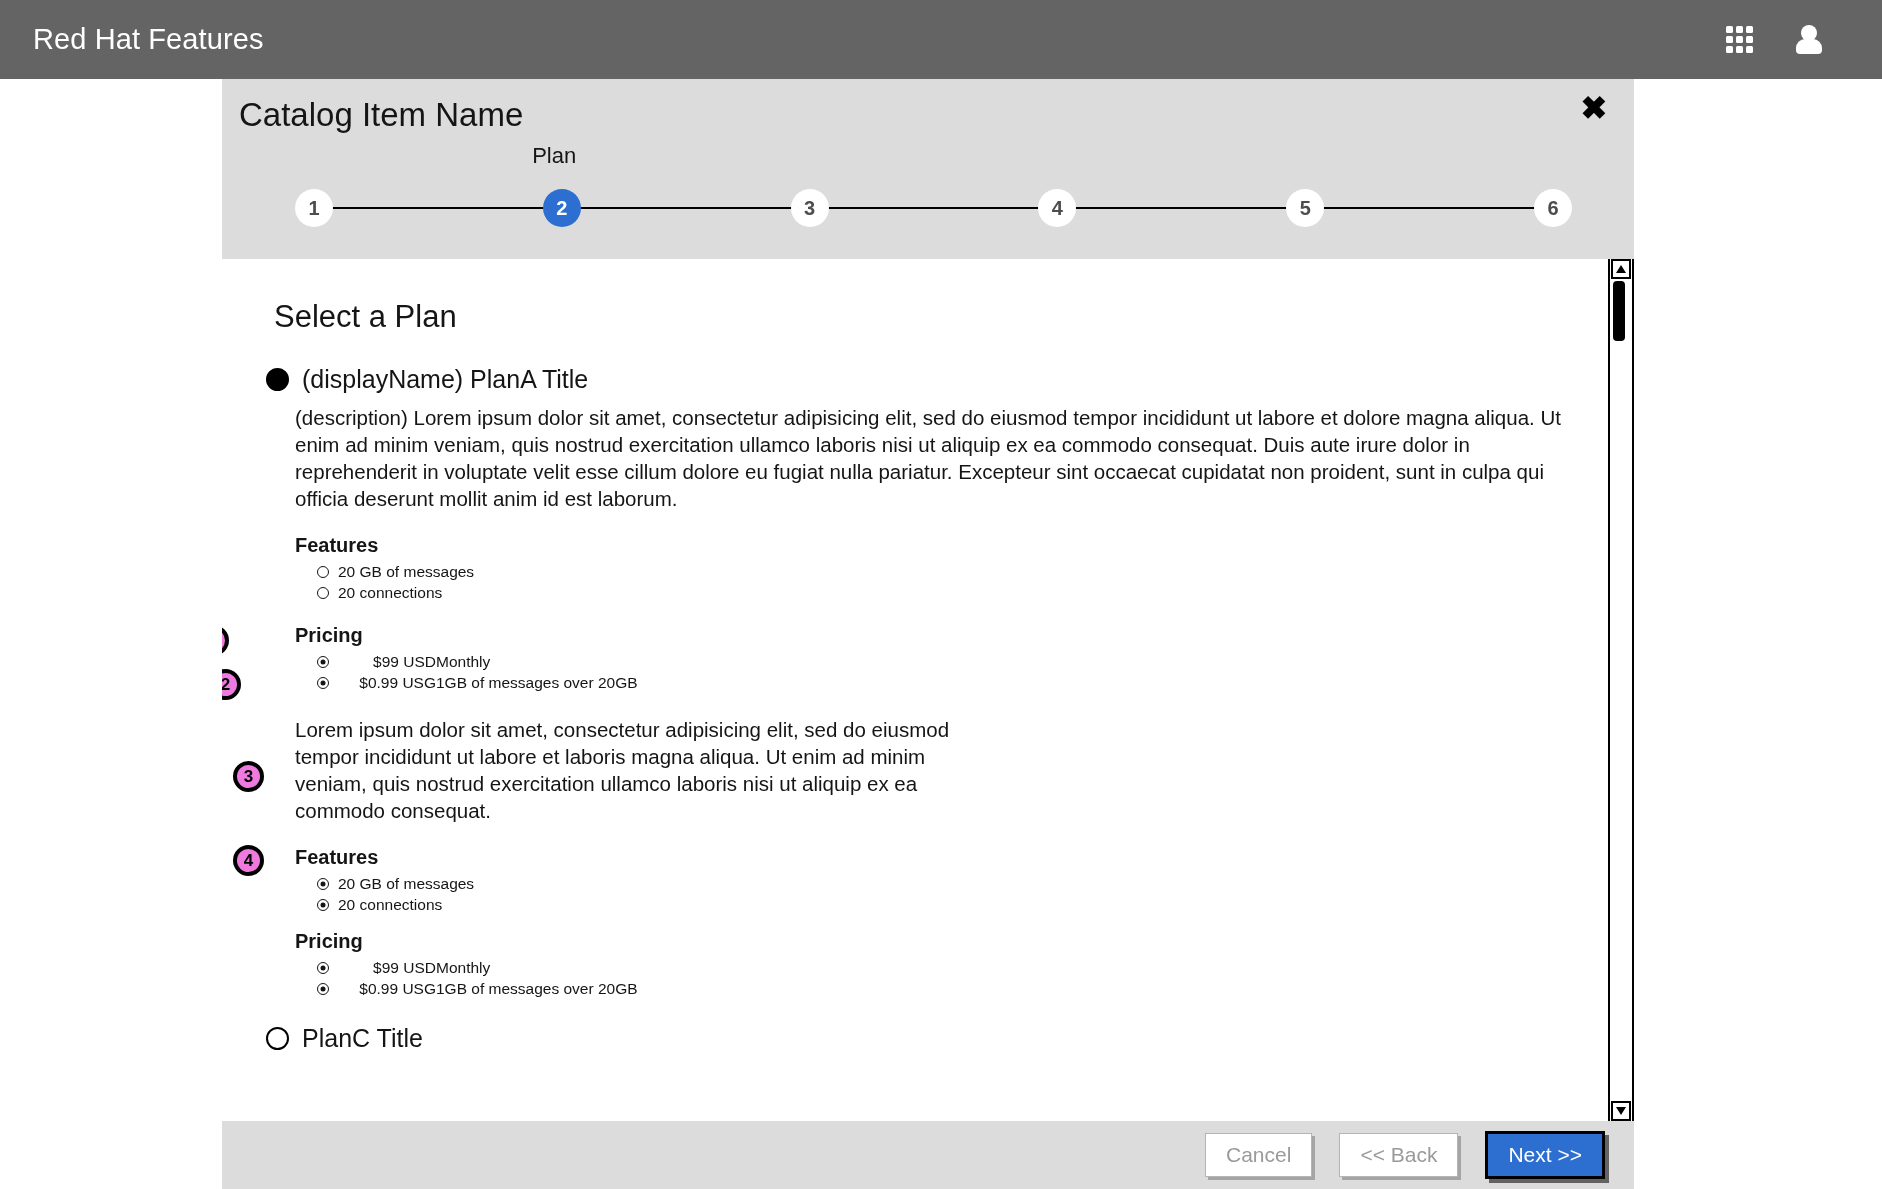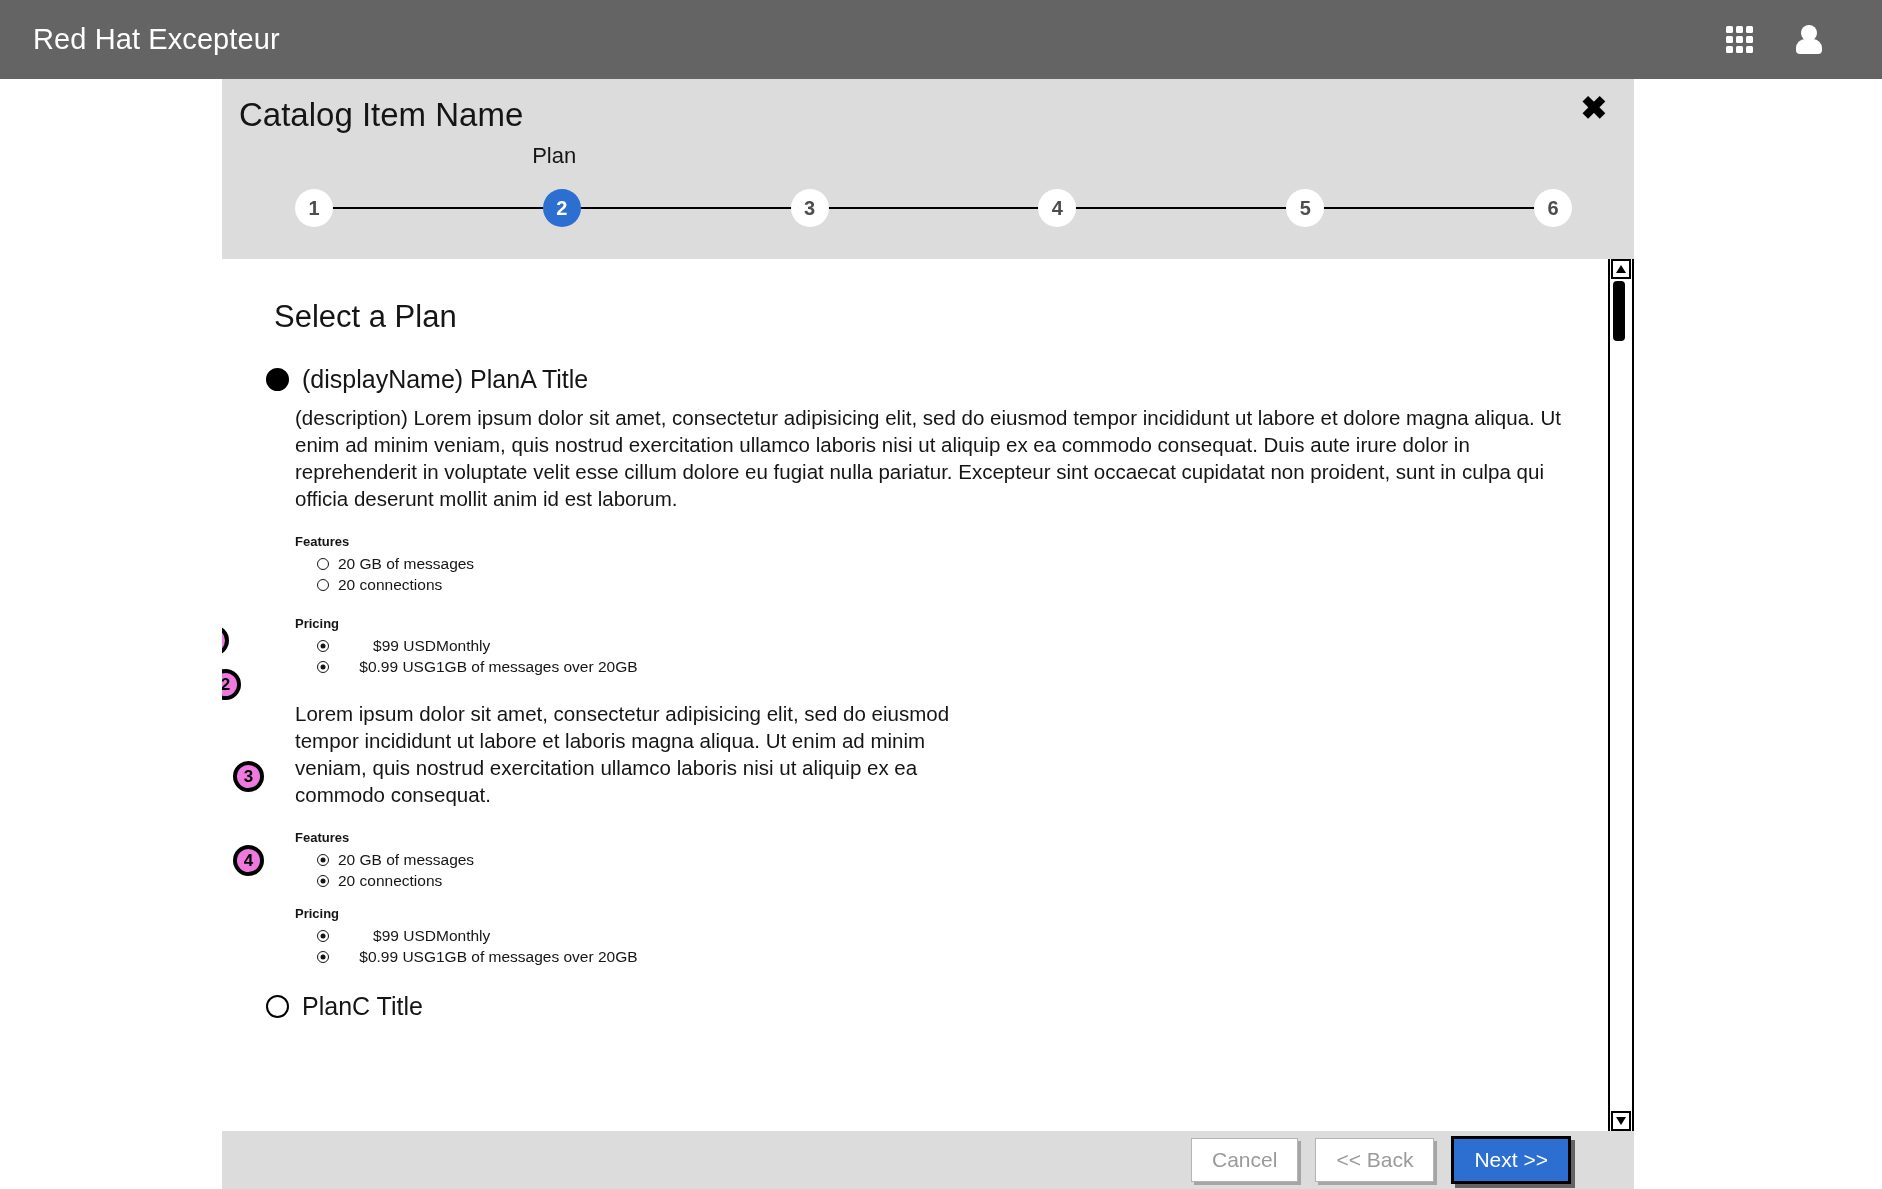--- a/index.html
+++ b/index.html
@@ -229,21 +229,21 @@
     line-height: 1.32;
     color: #151515;
   }
   .plan-desc.narrow { max-width: 680px; }
 
   .subsection {
     margin-left: 56px;
     margin-top: 22px;
   }
   .subsection-title {
-    font-size: 13px;
+    font-size: 20px;
     font-weight: bold;
     color: #151515;
     margin-bottom: 6px;
   }
   .bullet-row {
     display: flex;
     align-items: center;
     font-size: 15.5px;
     color: #151515;
     margin: 3px 0 3px 22px;
@@ -343,27 +343,27 @@
     width: 12px;
     height: 60px;
     background: #000000;
     border-radius: 4px;
     cursor: pointer;
   }
 
   
   .modal-footer {
     flex: 0 0 auto;
-    height: 58px;
+    height: 68px;
     background: #dcdcdc;
     display: flex;
     align-items: center;
     justify-content: flex-end;
-    padding-right: 63px;
-    gap: 17px;
+    padding-right: 29px;
+    gap: 27px;
     box-sizing: border-box;
   }
   .btn {
     font-size: 21px;
     padding: 8px 20px;
     box-sizing: border-box;
     cursor: pointer;
     line-height: 1.2;
     white-space: nowrap;
   }
@@ -377,21 +377,21 @@
     background: #2c6fd1;
     border: 3px solid #000000;
     color: #ffffff;
     box-shadow: 4px 4px 0 rgba(0,0,0,0.55);
   }
 </style>
 </head>
 <body>
 
 <div class="masthead">
-  <div class="brand">Red Hat Excepteur</div>
+  <div class="brand">Red Hat Features</div>
   <div class="masthead-spacer"></div>
   <div class="masthead-icons">
     <div class="grid-icon">
       <i></i>
         <i></i>
         <i></i>
       <i></i>
         <i></i>
         <i></i>
       <i></i>

